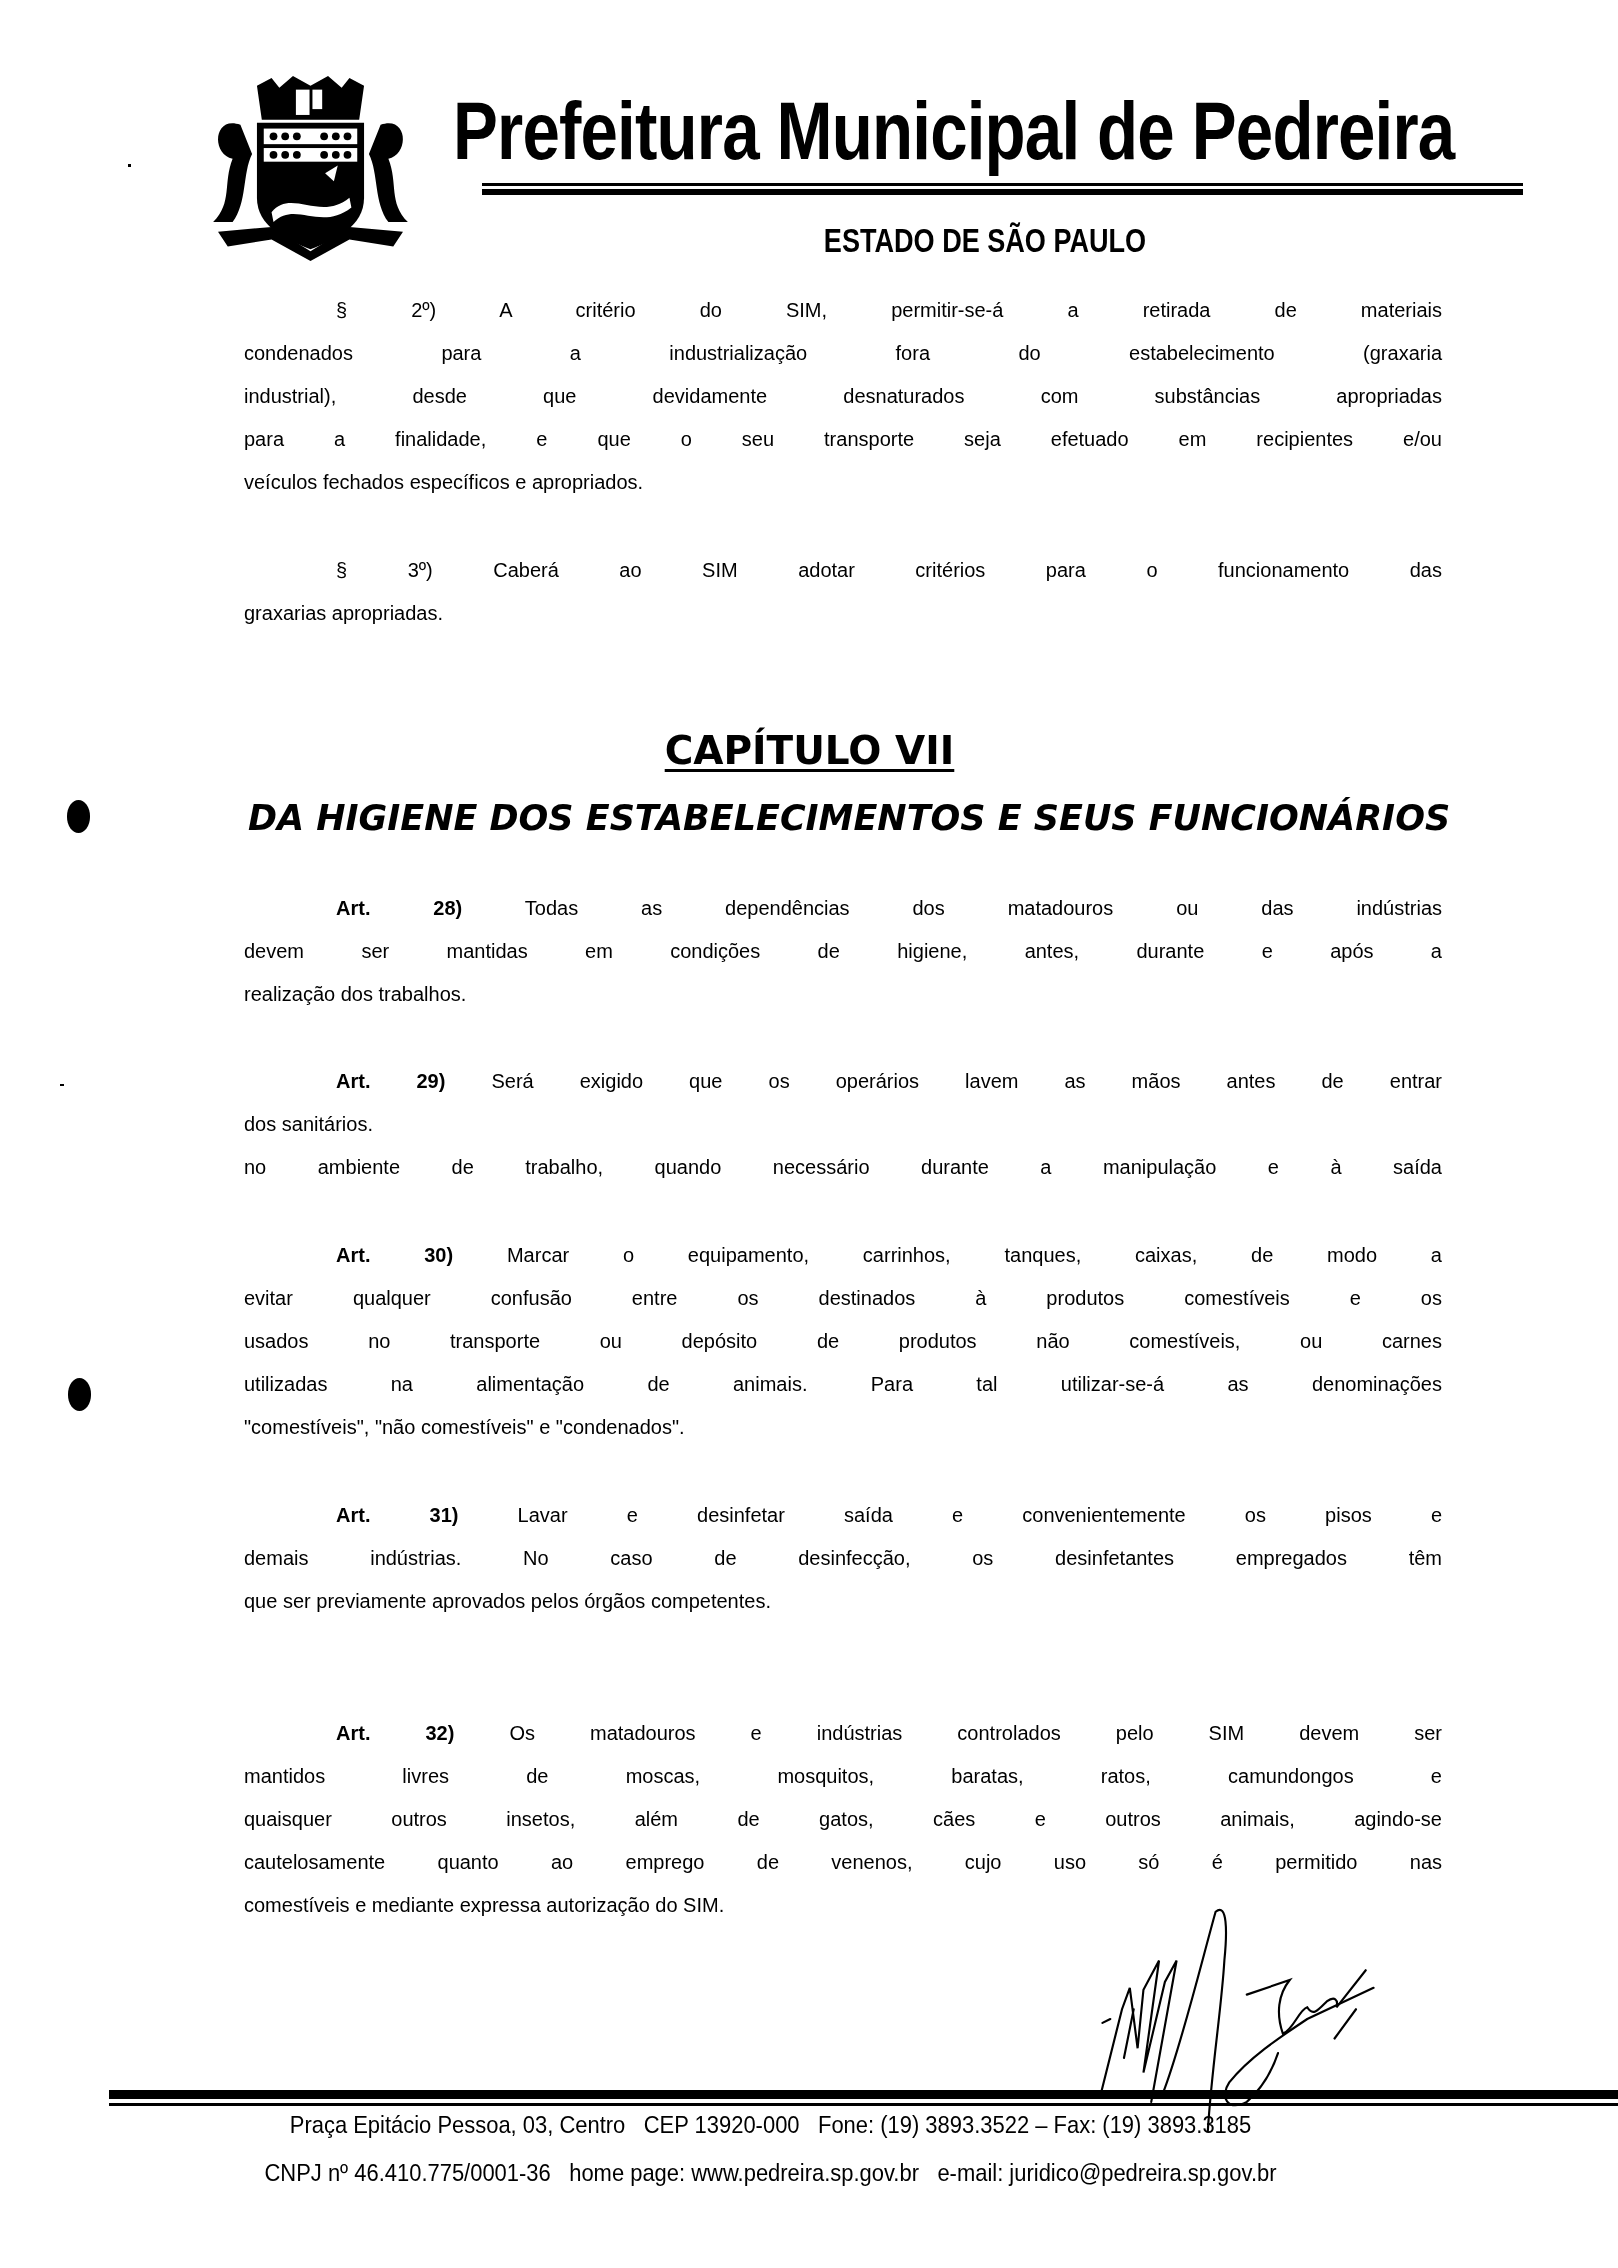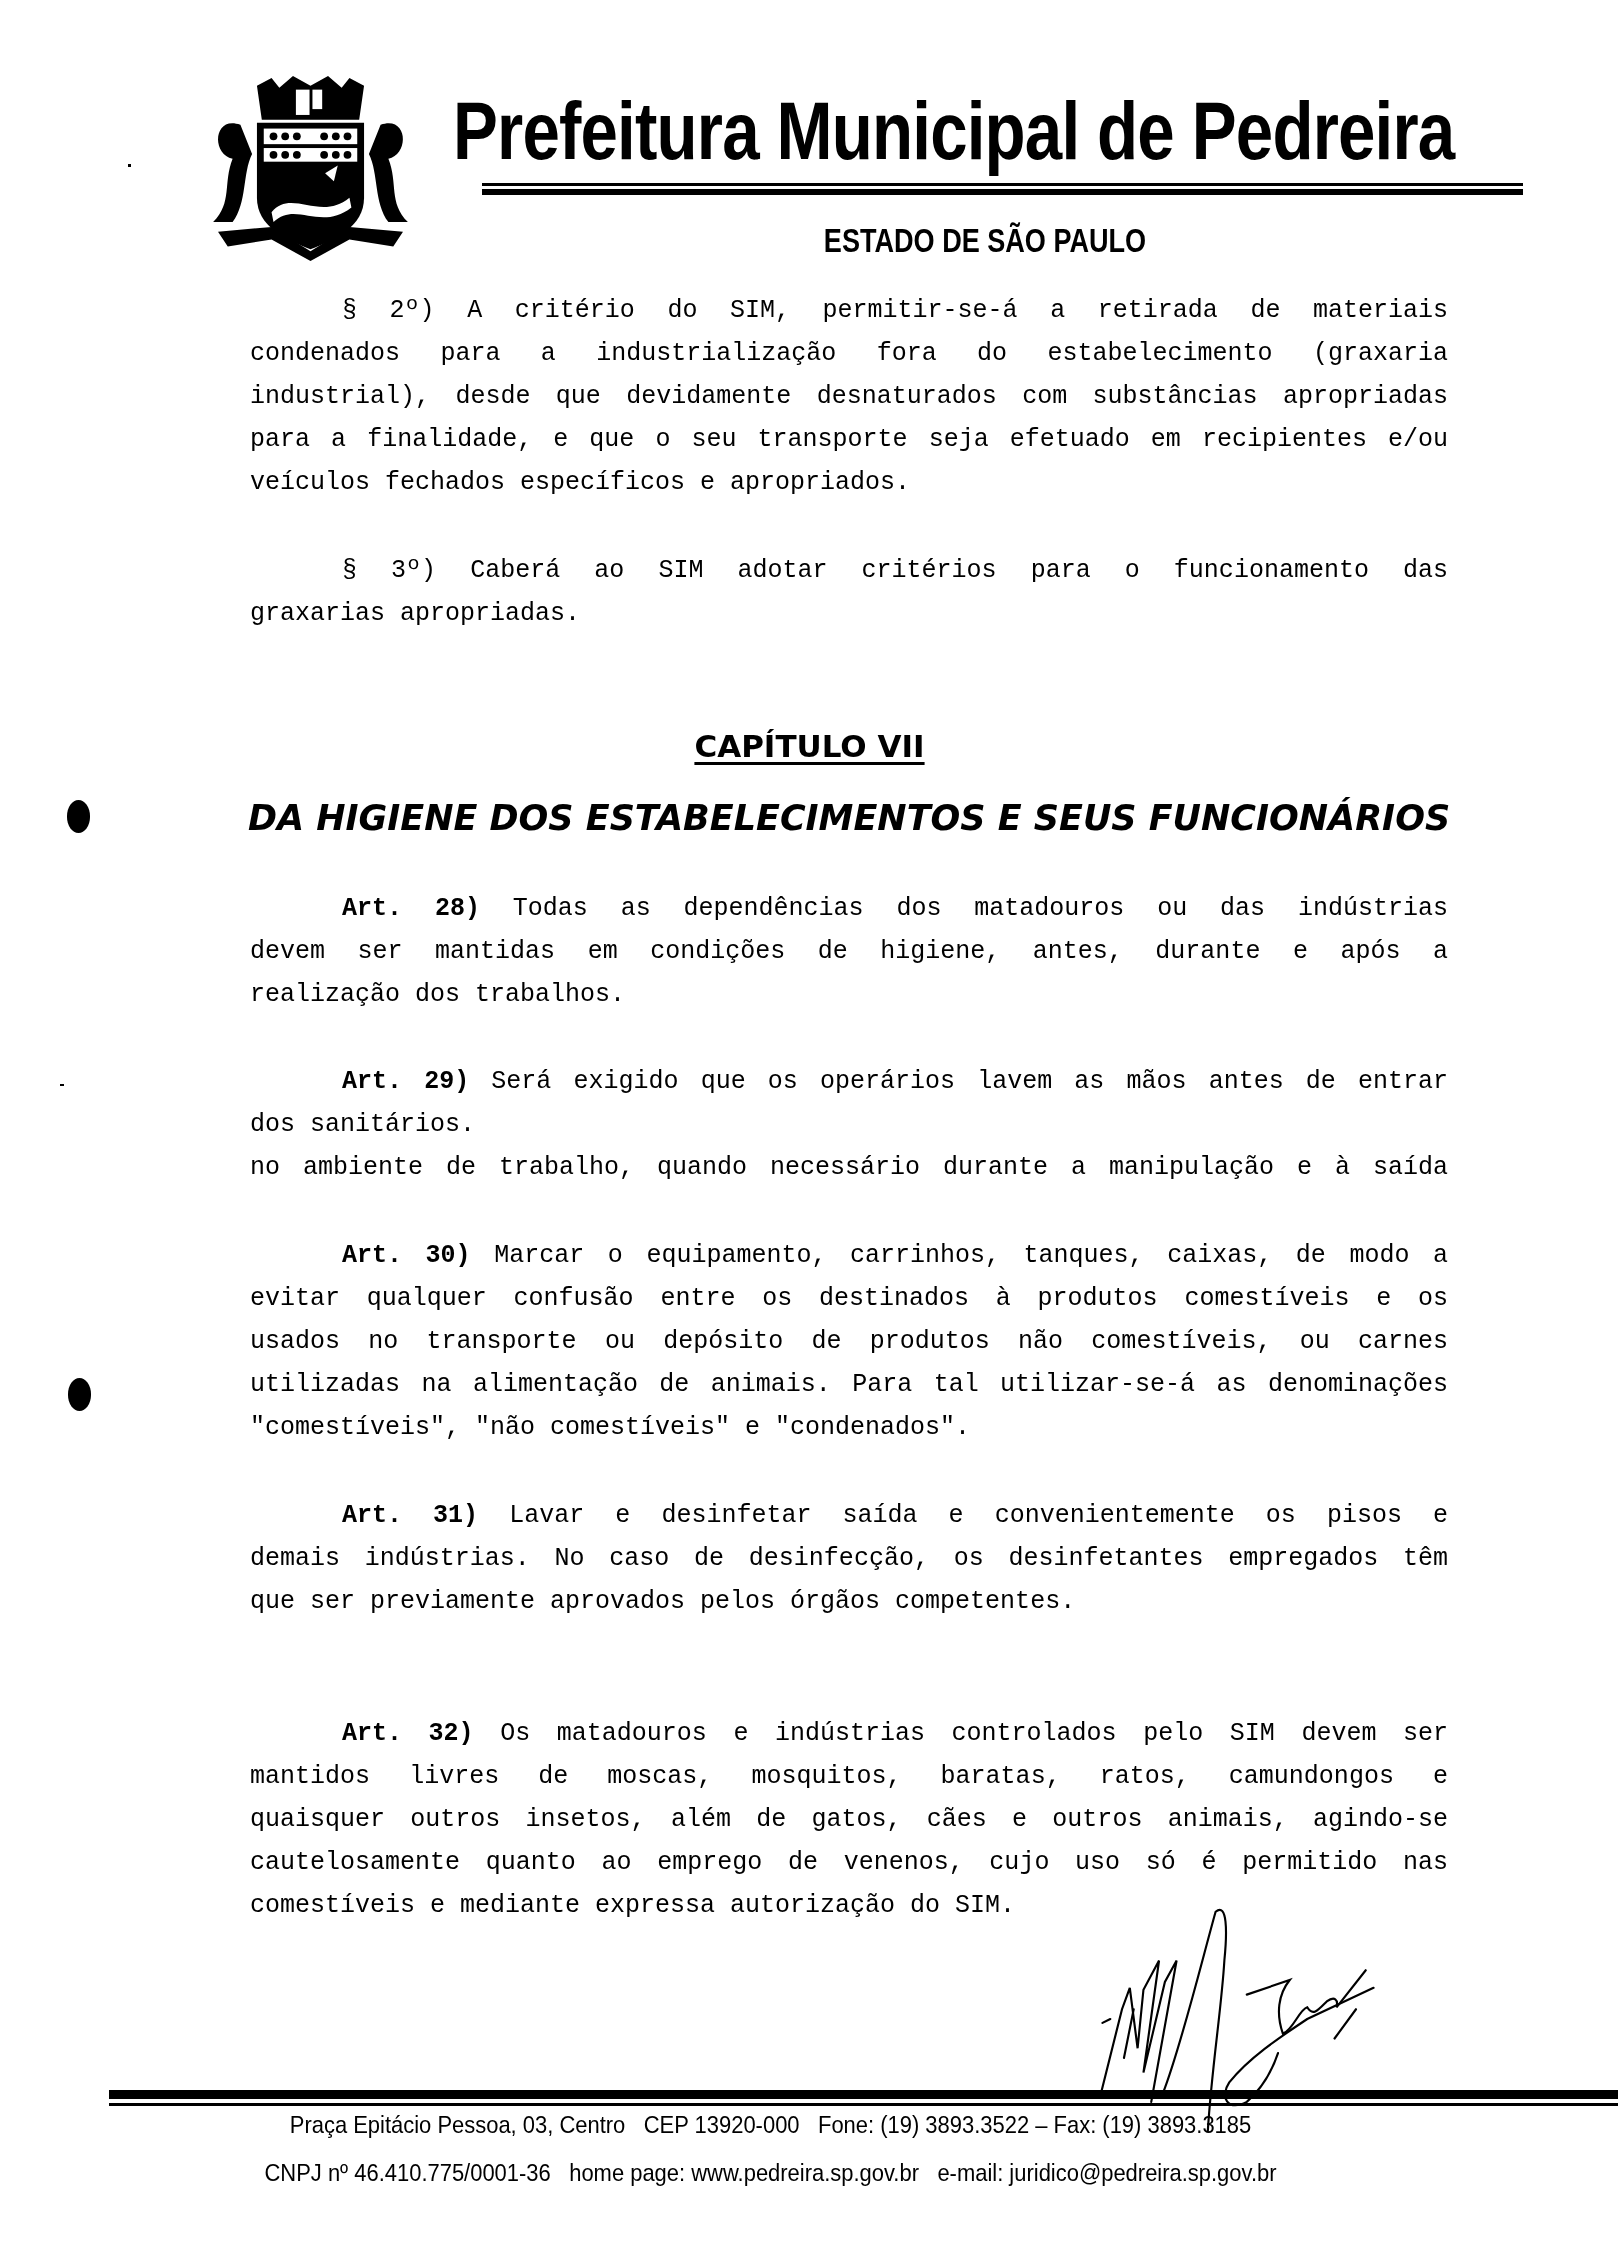--- a/index.html
+++ b/index.html
@@ -2,25 +2,25 @@
 <html><head>
 <meta charset="utf-8">
 <style>
   html,body{margin:0;padding:0;background:#ffffff;}
   body{width:1619px;height:2268px;position:relative;overflow:hidden;color:#000;}
   .abs{position:absolute;}
   .crest{left:203px;top:76px;width:215px;height:185px;}
   .title{left:453px;top:82px;width:1063px;font-family:"Liberation Sans",sans-serif;font-weight:bold;font-size:82px;line-height:98px;letter-spacing:-1px;transform:scaleX(0.82);transform-origin:left center;white-space:nowrap;}
   .rule-thin{background:#000;}
   .state{left:741px;top:222px;width:488px;text-align:center;font-family:"Liberation Sans",sans-serif;font-weight:bold;font-size:33px;transform:scaleX(0.82);transform-origin:center;white-space:nowrap;}
-  .body-text{font-family:Liberation Mono, monospace;font-size:25px;line-height:43px;text-align:justify;width:1198px;left:250px;}
+  .body-text{font-family:Liberation Sans, sans-serif;font-size:20px;line-height:43px;text-align:justify;width:1198px;left:244px;}
   .body-text .line{display:block;text-align:justify;text-align-last:justify;white-space:nowrap;height:43px;}
   .body-text .line.last{text-align-last:left;}
   .indent{padding-left:92px;}
-  .chapter{left:0;width:1619px;text-align:center;font-family:"DejaVu Sans",sans-serif;font-weight:bold;font-size:31px;}
+  .chapter{left:0;width:1619px;text-align:center;font-family:"DejaVu Sans",sans-serif;font-weight:bold;font-size:39px;}
   .chapter span{text-decoration:underline;text-underline-offset:4.9px;text-decoration-thickness:2.9px;}
   .subtitle{left:0;width:1619px;text-align:center;font-family:"DejaVu Sans",sans-serif;font-weight:bold;font-style:italic;font-size:35px;padding-left:59px;box-sizing:border-box;margin-left:10px;}
   .hole{background:#000;border-radius:50%;width:23.4px;height:33px;}
   .footer{left:0;width:1619px;text-align:center;font-family:"Liberation Sans",sans-serif;font-size:24.4px;transform:scaleX(0.9);white-space:nowrap;}
   .footer .sp{display:inline-block;width:13.7px;}
   .sig{left:1083px;top:1902px;width:351px;height:234px;}
   .dot{background:#000;}
 </style>
 </head>
 <body>

